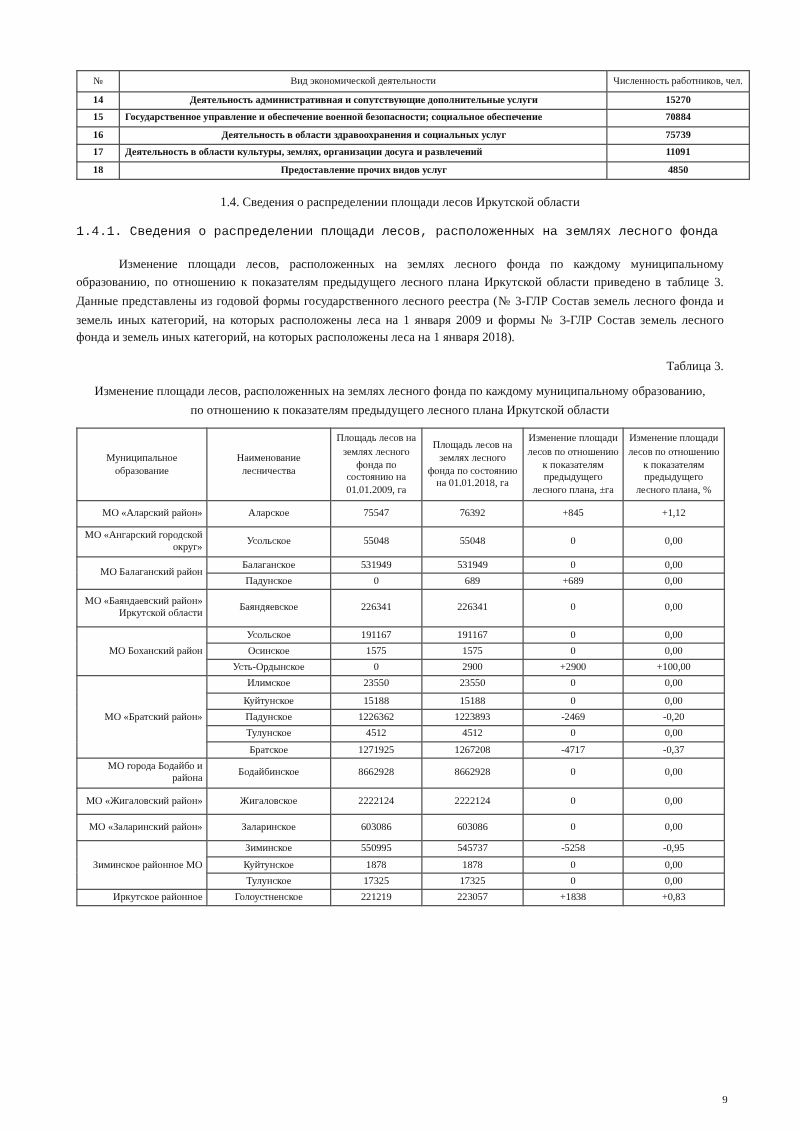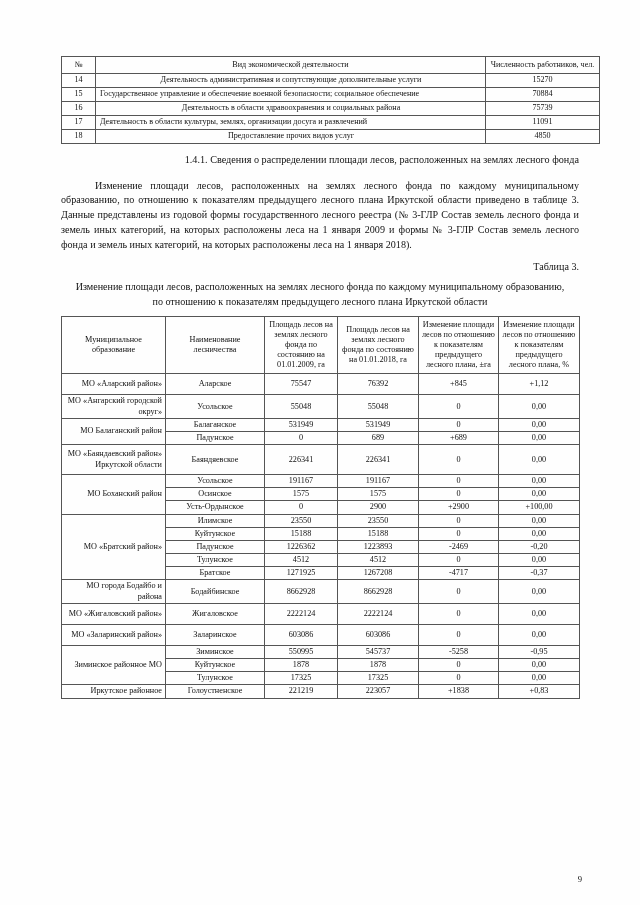--- a/index.html
+++ b/index.html
@@ -50,34 +50,35 @@
   }
   .tbl-activity .c-num   { width: 27px;  text-align: center; }
   .tbl-activity .c-name  { width: 383px; text-align: center; }
   .tbl-activity .c-count { width: 107px; text-align: center; }
   .tbl-activity thead td { text-align: center; padding: 3px 3px; }
   .tbl-activity tbody td.c-name { text-align: center; padding-left: 4px; }
   .tbl-activity tbody td.c-name.just {
     text-align: justify;
     text-align-last: left;
   }
-  .tbl-activity tbody td { height: 11px; }
+  .tbl-activity tbody td { height: 11px; font-weight: bold; }
 
   
   .h-sec {
     text-align: center;
     font-size: 10.2px;
     margin: 12px 0 0 0;
     line-height: 1.45;
   }
   .h-sub {
-    text-align: right;
+    text-align: left;
     font-size: 10.2px;
     margin: 9px 0 0 0;
     line-height: 1.45;
+    font-family: Liberation Mono, monospace;
   }
   .para {
     font-size: 10.1px;
     line-height: 1.46;
     text-align: justify;
     text-indent: 34px;
     margin: 11px 0 0 0;
   }
   .tbl-label {
     text-align: right;
@@ -157,36 +158,37 @@
             <td class="c-name">Деятельность административная и сопутствующие дополнительные услуги</td>
             <td class="c-count">15270</td>
           </tr>
           <tr>
             <td class="c-num">15</td>
             <td class="c-name just">Государственное управление и обеспечение военной безопасности; социальное обеспечение</td>
             <td class="c-count">70884</td>
           </tr>
           <tr>
             <td class="c-num">16</td>
-            <td class="c-name">Деятельность в области здравоохранения и социальных района</td>
+            <td class="c-name">Деятельность в области здравоохранения и социальных услуг</td>
             <td class="c-count">75739</td>
           </tr>
           <tr>
             <td class="c-num">17</td>
             <td class="c-name just">Деятельность в области культуры, землях, организации досуга и развлечений</td>
             <td class="c-count">11091</td>
           </tr>
           <tr>
             <td class="c-num">18</td>
             <td class="c-name">Предоставление прочих видов услуг</td>
             <td class="c-count">4850</td>
           </tr>
         </tbody>
     </table>
 
+    <p class="h-sec">1.4. Сведения о распределении площади лесов Иркутской области</p>
     <p class="h-sub">1.4.1. Сведения о распределении площади лесов, расположенных на землях лесного фонда</p>
     <p class="para">Изменение площади лесов, расположенных на землях лесного фонда по каждому муниципальному образованию, по отношению к показателям предыдущего лесного плана Иркутской области приведено в таблице 3. Данные представлены из годовой формы государственного лесного реестра (№ 3-ГЛР Состав земель лесного фонда и земель иных категорий, на которых расположены леса на 1 января 2009 и формы № 3-ГЛР Состав земель лесного фонда и земель иных категорий, на которых расположены леса на 1 января 2018).</p>
     <p class="tbl-label">Таблица 3.</p>
     <p class="tbl-caption">Изменение площади лесов, расположенных на землях лесного фонда по каждому муниципальному образованию, по отношению к показателям предыдущего лесного плана Иркутской области</p>
 
     <table class="tbl-forest">
       <colgroup>
         <col class="c1">
           <col class="c2">
           <col class="c3">

